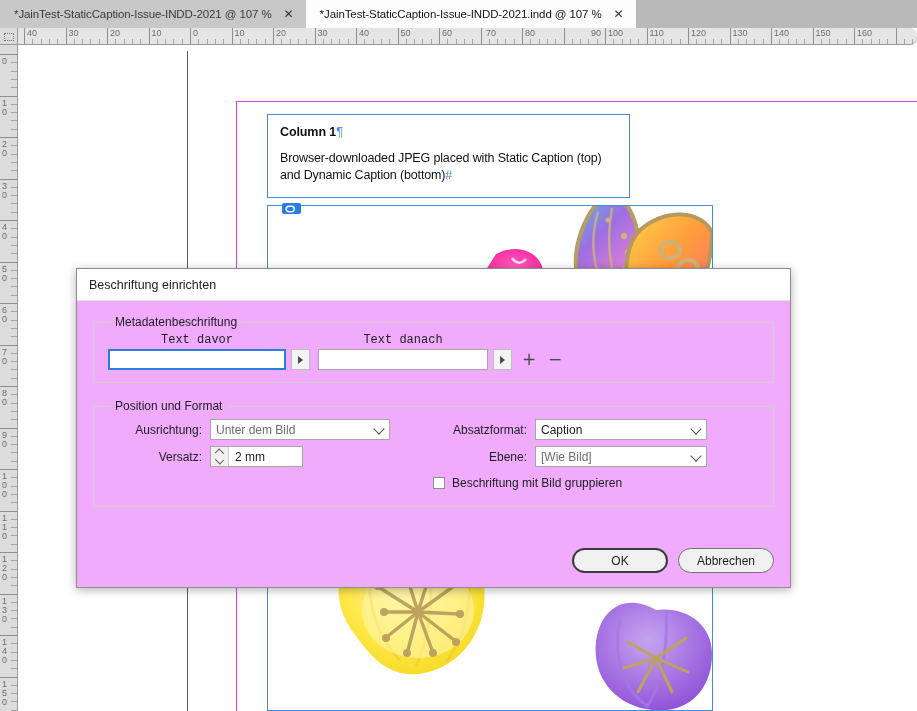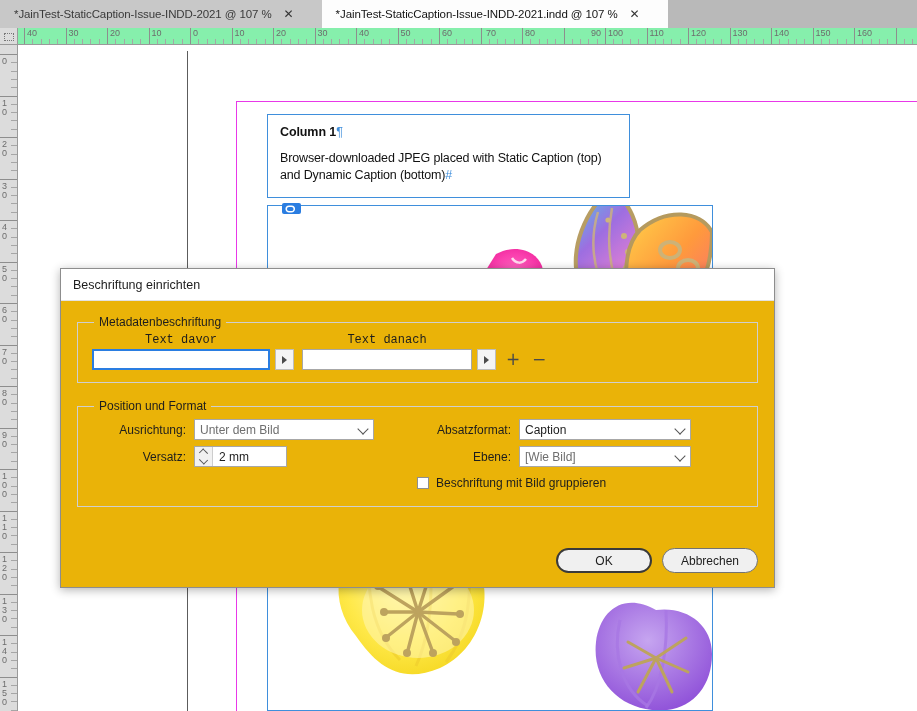--- a/index.html
+++ b/index.html
@@ -10,33 +10,33 @@
     font-size:12px;color:#1a1a1a;
     -webkit-font-smoothing:antialiased;
   }
   
   #tabbar{
     position:absolute;left:0;top:0;width:917px;height:28px;
     background:#b9b9b9;display:flex;align-items:flex-end;
   }
   .tab{
     height:28px;box-sizing:border-box;display:flex;align-items:center;
-    padding:0 28px 0 14px;font-size:11.5px;white-space:nowrap;cursor:default;
+    padding:0 12px 0 14px;font-size:11.5px;white-space:nowrap;cursor:default;
   }
   .tab.inactive{background:#c8c8c8;color:#3a3a3a;}
   .tab.active{background:#fdfdfd;color:#141414;}
   .tab-label{letter-spacing:-0.1px;}
   .tab-close{
     margin-left:12px;font-size:12px;line-height:1;color:#333;
     font-family:"DejaVu Sans", sans-serif;
   }
   
   #hruler{
     position:absolute;left:0;top:28px;width:917px;height:16px;
-    background:#86efac;border-bottom:1px solid #9a9a9a;overflow:hidden;
+    background:#e5e5e5;border-bottom:1px solid #9a9a9a;overflow:hidden;border-radius:7px;
   }
   #vruler{
     position:absolute;left:0;top:44px;width:17px;height:667px;
     background:#dcdcdc;border-right:1px solid #9a9a9a;overflow:hidden;
   }
   #rulercorner{
     position:absolute;left:0;top:28px;width:17px;height:16px;
     background:#dcdcdc;border-right:1px solid #9a9a9a;
     border-bottom:1px solid #9a9a9a;z-index:3;
   }
@@ -85,22 +85,22 @@
     background:#ffffff;
   }
   #linkbadge{
     position:absolute;left:264px;top:158px;width:19px;height:11px;
     background:#2a7de1;border-radius:2px;z-index:6;
     display:flex;align-items:center;justify-content:center;
   }
   #art{position:absolute;left:0;top:0;width:444px;height:504px;}
   
   #dialog{
-    position:absolute;left:60px;top:268px;width:713px;height:318px;
-    background:#eab308;border:1px solid #8d8d8d;
+    position:absolute;left:76px;top:268px;width:713px;height:318px;
+    background:#f0abfc;border:1px solid #8d8d8d;
     box-shadow:0 2px 9px rgba(0,0,0,.30);z-index:40;
   }
   #dlg-titlebar{
     height:32px;background:#ffffff;display:flex;align-items:center;
     padding-left:12px;border-bottom:1px solid #e2e2e2;box-sizing:border-box;
   }
   #dlg-title{font-size:12.5px;color:#1d1d1d;}
   #dlg-body{padding:14px 16px 0 16px;}
   fieldset.grp{
     border:1px solid #cfcfcf;margin:0 0 16px 0;padding:0 14px 12px 14px;

